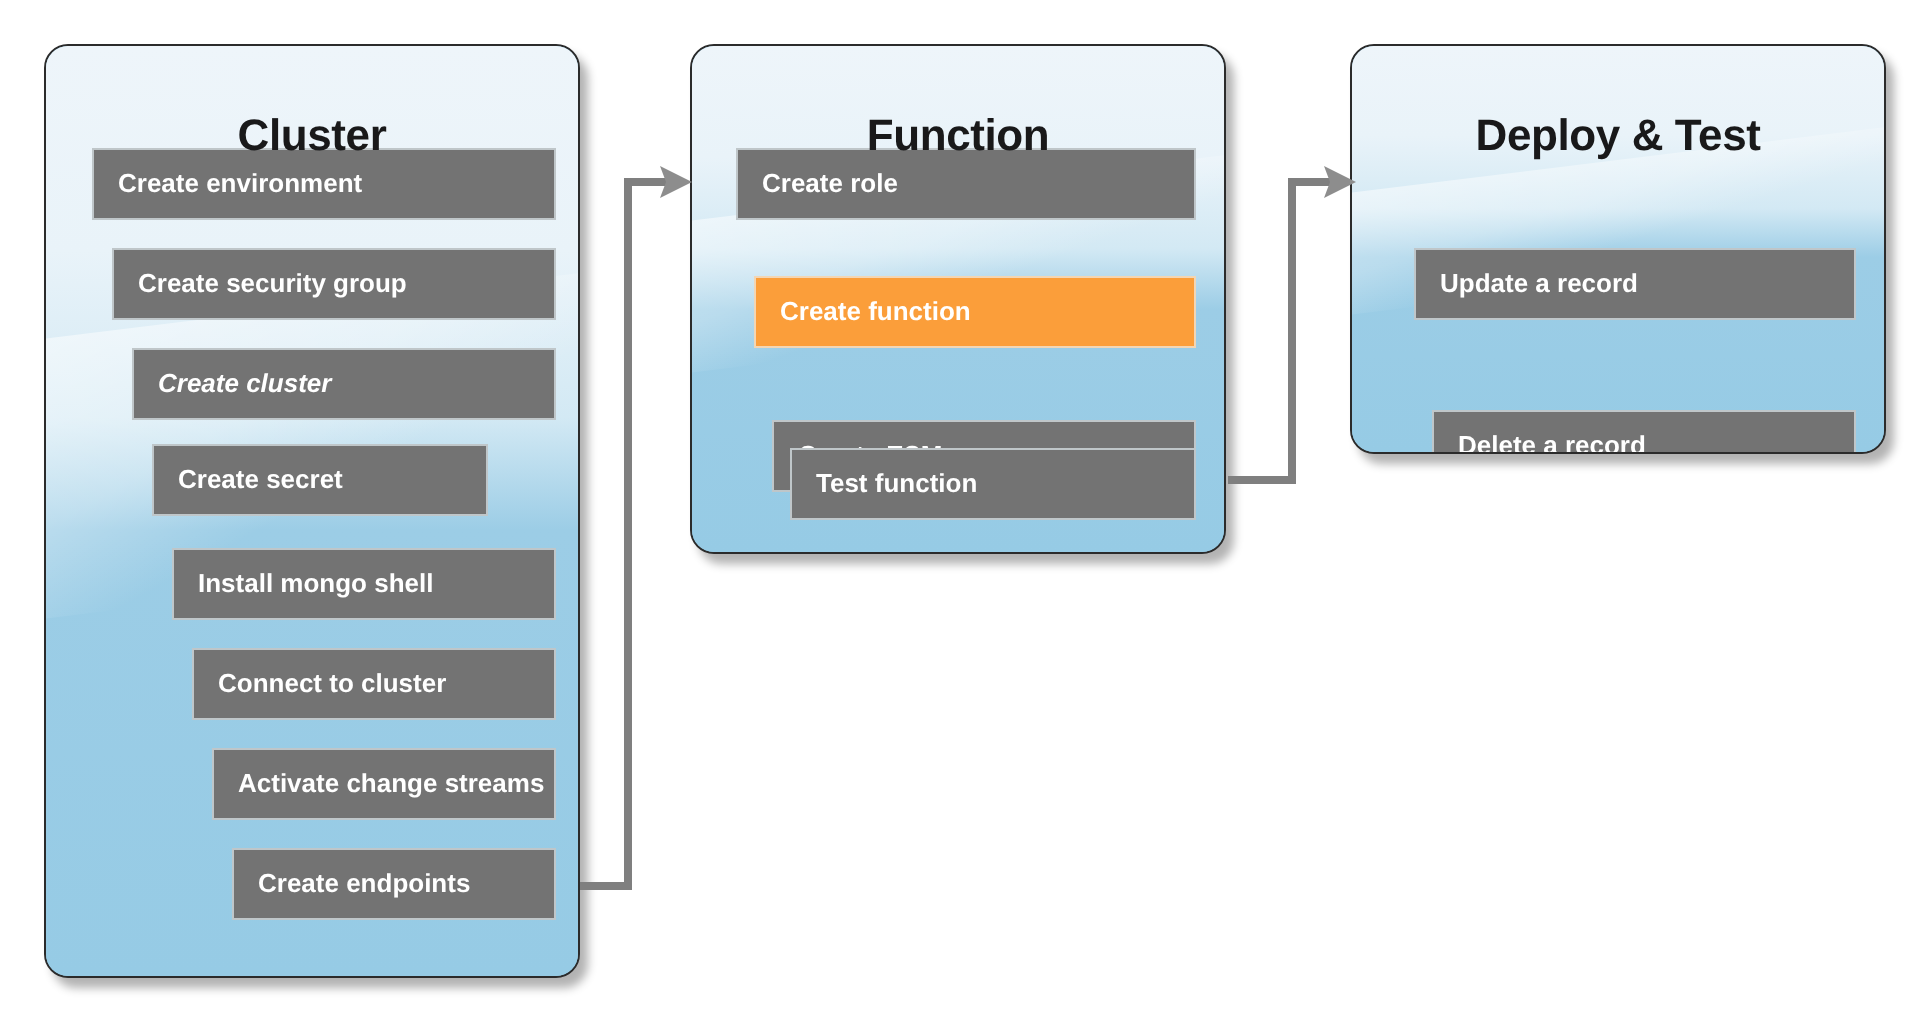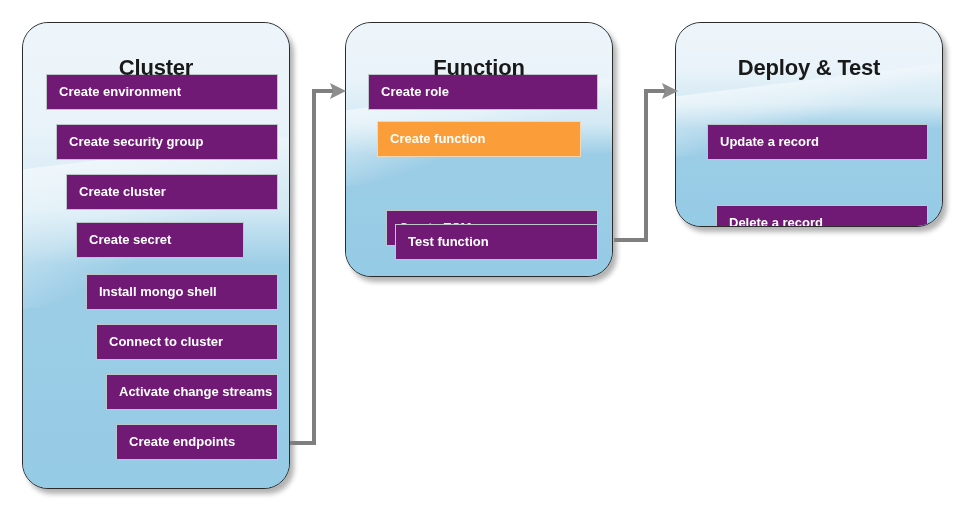--- a/index.html
+++ b/index.html
@@ -16,21 +16,21 @@
   #canvas {
     position: relative;
     width: 965px;
     height: 505px;
     background: #ffffff;
   }
 
   
   .panel {
     position: absolute;
-    border-radius: 26px;
+    border-radius: 12px;
     border: 1px solid #2b2b2b;
     box-sizing: border-box;
     overflow: hidden;
     box-shadow: 4px 5px 5px rgba(0,0,0,0.30);
     background: #9ccde6;
   }
   .panel .gloss {
     position: absolute;
     left: 0; top: 0; right: 0; bottom: 0;
     background:
@@ -67,21 +67,21 @@
     z-index: 4;
   }
   .steps {
     position: absolute;
     left: 0; top: 0; right: 0; bottom: 0;
     z-index: 3;
   }
   .step {
     position: absolute;
     height: 36px;
-    background: #701a75;
+    background: #737373;
     border: 1px solid #bfc6c9;
     box-sizing: border-box;
     color: #ffffff;
     font-size: 13px;
     font-weight: bold;
     line-height: 34px;
     padding-left: 12px;
     white-space: nowrap;
     overflow: hidden;
   }
@@ -102,35 +102,35 @@
 <body>
 
 <div id="canvas">
 
   <div class="panel" id="panel-cluster" style="left:22px; top:22px; width:268px; height:467px;">
     <div class="gloss"></div>
     <div class="panel-title" style="top:32px;">Cluster</div>
     <div class="steps">
       <div class="step" style="left:23px; top:51px; width:232px;">Create environment</div>
       <div class="step" style="left:33px; top:101px; width:222px;">Create security group</div>
-      <div class="step" style="left:43px; top:151px; width:212px;">Create cluster</div>
+      <div class="step" style="left:43px; top:151px; width:212px;font-style:italic;">Create cluster</div>
       <div class="step" style="left:53px; top:199px; width:168px;">Create secret</div>
       <div class="step" style="left:63px; top:251px; width:192px;">Install mongo shell</div>
       <div class="step" style="left:73px; top:301px; width:182px;padding-left:12px;">Connect to cluster</div>
       <div class="step" style="left:83px; top:351px; width:172px;">Activate change streams</div>
       <div class="step" style="left:93px; top:401px; width:162px;">Create endpoints</div>
     </div>
   </div>
 
   <div class="panel" id="panel-function" style="left:345px; top:22px; width:268px; height:255px;">
     <div class="gloss"></div>
     <div class="panel-title" style="top:32px;">Function</div>
     <div class="steps">
       <div class="step" style="left:22px; top:51px; width:230px;">Create role</div>
-      <div class="step highlight" style="left:31px; top:98px; width:204px;">Create function</div>
+      <div class="step highlight" style="left:31px; top:115px; width:221px;">Create function</div>
       <div class="step" style="left:40px; top:151px; width:212px;margin-top:36px;">Create ESM</div>
       <div class="step" style="left:49px; top:201px; width:203px;">Test function</div>
     </div>
   </div>
 
   <div class="panel" id="panel-deploy-test" style="left:675px; top:22px; width:268px; height:205px;">
     <div class="gloss"></div>
     <div class="panel-title" style="top:32px;">Deploy &amp; Test</div>
     <div class="steps">
       <div class="step" style="left:31px; top:101px; width:221px;">Update a record</div>

